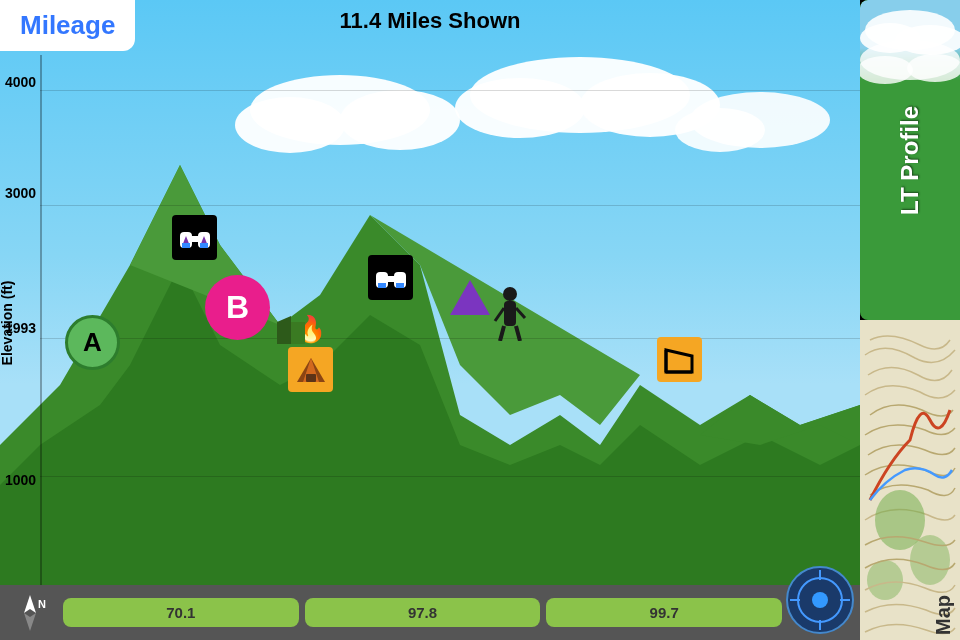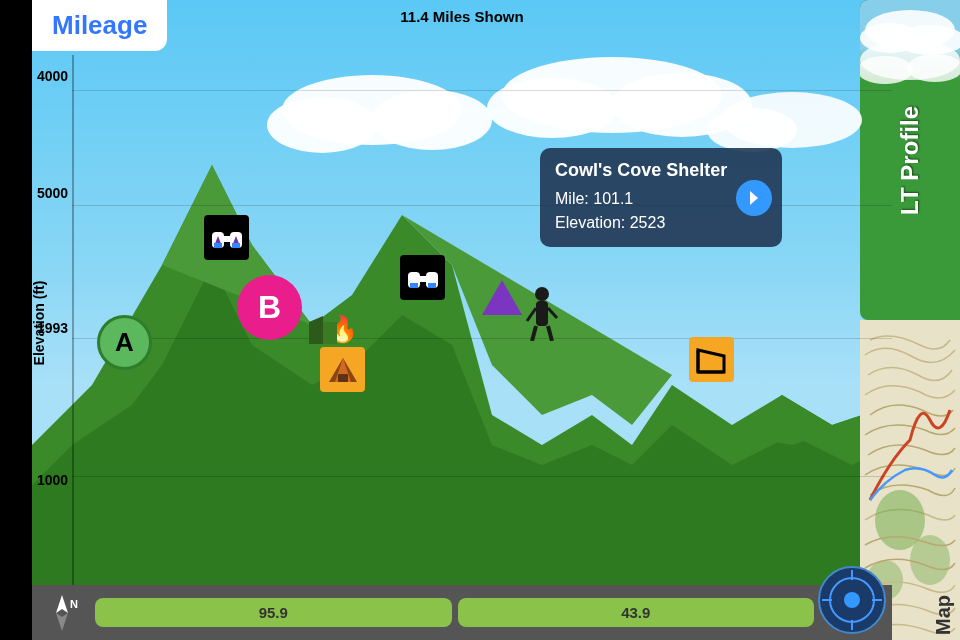--- a/index.html
+++ b/index.html
@@ -21,29 +21,28 @@
       gap: 0;
     }
 
     
     #elevation-chart {
       width: 860px;
       height: 640px;
       position: relative;
       background: linear-gradient(180deg, #5bc8f5 0%, #87d6f5 40%, #a8e0f8 60%);
       overflow: hidden;
-      margin-left: 32px;
     }
 
     #miles-shown {
       position: absolute;
       top: 0;
       left: 50%;
       transform: translateX(-50%);
-      font-size: 15px;
+      font-size: 22px;
       font-weight: bold;
       color: #000;
       padding: 8px 0;
       white-space: nowrap;
     }
 
     #mileage-tab {
       position: absolute;
       top: 0;
       left: 0;
@@ -375,22 +374,22 @@
       <polygon points="0,520 0,380 60,320 130,200 180,100 220,180 280,260 320,230 370,150 420,200 460,350 510,380 560,350 600,380 640,320 700,360 750,330 800,360 860,340 860,520" fill="#3a8a2a"></polygon>
 
       <polygon points="0,520 0,420 40,380 100,340 130,300 180,200 220,280 280,320 320,300 370,250 420,280 460,380 510,400 560,380 600,400 640,360 700,400 760,370 820,400 860,380 860,520" fill="#2d7a20"></polygon>
 
       <polygon points="130,200 180,100 220,180 280,260" fill="#4a9a3a"></polygon>
       <polygon points="370,150 420,200 460,300 510,350 560,330 600,360 640,310" fill="#4a9a3a"></polygon>
 
       <polygon points="750,330 800,360 860,340 860,380 820,360 760,380 700,370" fill="#3a8a2a"></polygon>
     </svg>
 
-    <div class="y-label" style="top: 68px;">4000</div>
-    <div class="y-label" style="top: 185px;">5000</div>
+    <div class="y-label" style="top: 74px;">4000</div>
+    <div class="y-label" style="top: 185px;">3000</div>
     <div class="y-label" style="top: 320px;">1993</div>
     <div class="y-label" style="top: 472px;">1000</div>
 
     <div id="elevation-axis"></div>
 
     <div class="grid-line" style="top: 90px;"></div>
     <div class="grid-line" style="top: 205px;"></div>
     <div class="grid-line" style="top: 338px;"></div>
     <div class="grid-line" style="top: 476px;"></div>
 
@@ -473,30 +472,20 @@
       <svg width="40" height="55" viewBox="0 0 40 55">
         <circle cx="20" cy="8" r="7" fill="#1a1a1a"></circle>
         <rect x="14" y="15" width="12" height="25" rx="4" fill="#1a1a1a"></rect>
         <line x1="14" y1="40" x2="10" y2="55" stroke="#1a1a1a" stroke-width="4"></line>
         <line x1="26" y1="40" x2="30" y2="55" stroke="#1a1a1a" stroke-width="4"></line>
         <line x1="14" y1="22" x2="5" y2="35" stroke="#1a1a1a" stroke-width="3"></line>
         <line x1="26" y1="22" x2="35" y2="32" stroke="#1a1a1a" stroke-width="3"></line>
       </svg>
     </div>
 
-    <div id="tooltip" style="left:508px; top:148px; padding-right:55px;">
-      <h3>Cowl's Cove Shelter</h3>
-      <p>Mile: 101.1</p>
-      <p>Elevation: 2523</p>
-      <button id="tooltip-arrow-btn">
-        <svg width="18" height="18" viewBox="0 0 18 18">
-          <polygon points="5,2 13,9 5,16" fill="white"></polygon>
-        </svg>
-      </button>
-    </div>
 
     <div id="gps-button">
       <svg width="70" height="70" viewBox="0 0 70 70">
         <circle cx="35" cy="35" r="33" fill="#1a3a6a" stroke="#4488cc" stroke-width="2"></circle>
         <circle cx="35" cy="35" r="22" fill="none" stroke="#4499ff" stroke-width="2"></circle>
         <circle cx="35" cy="35" r="8" fill="#3399ff"></circle>
         <line x1="35" y1="5" x2="35" y2="15" stroke="#4499ff" stroke-width="2"></line>
         <line x1="35" y1="55" x2="35" y2="65" stroke="#4499ff" stroke-width="2"></line>
         <line x1="5" y1="35" x2="15" y2="35" stroke="#4499ff" stroke-width="2"></line>
         <line x1="55" y1="35" x2="65" y2="35" stroke="#4499ff" stroke-width="2"></line>
@@ -506,22 +495,23 @@
     <div id="x-axis-bar">
 
       <div id="compass">
         <svg id="compass-svg" viewBox="0 0 40 40">
           <polygon points="20,2 26,20 20,16 14,20" fill="white"></polygon>
           <polygon points="20,38 14,20 20,24 26,20" fill="#888"></polygon>
           <text x="28" y="15" font-size="11" fill="white" font-weight="bold">N</text>
         </svg>
       </div>
 
-      <div class="mile-marker">95.9</div>
-      <div class="mile-marker">43.9</div>
+      <div class="mile-marker">70.1</div>
+      <div class="mile-marker">97.8</div>
+      <div class="mile-marker">99.7</div>
       <div style="width:75px;"></div>
     </div>
 
   </div>
 </div>
 
 <div id="right-panel">
   <div id="lt-profile-panel">
 
     <div id="lt-profile-clouds"></div>

